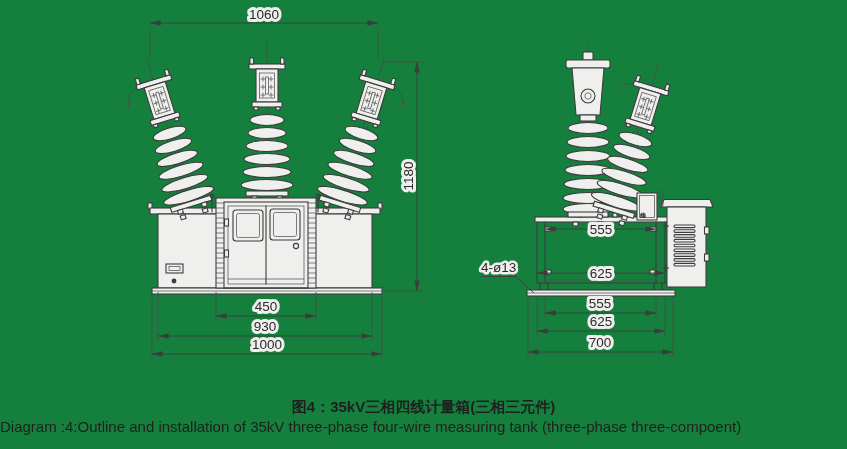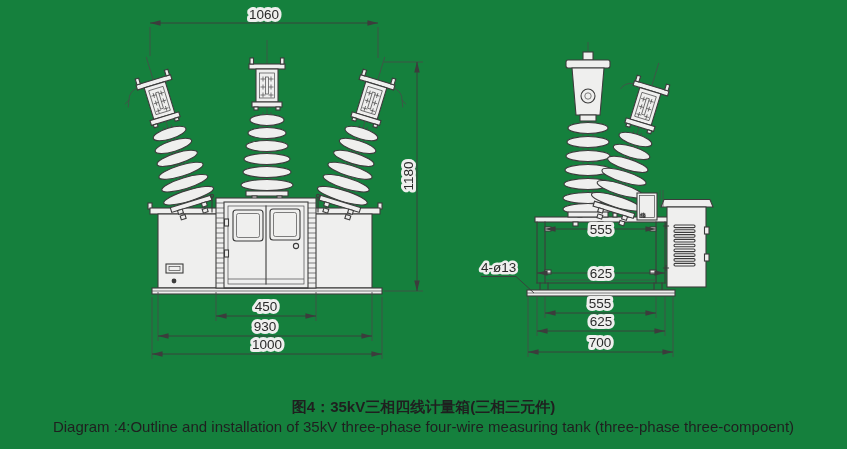--- a/index.html
+++ b/index.html
@@ -22,21 +22,21 @@
     position:absolute;left:640px;top:196px;width:15px;height:22px;
     font-size:6.5px;line-height:7px;color:#333;
     writing-mode:vertical-lr;text-orientation:upright;letter-spacing:0;
     text-align:center;overflow:hidden;
   }
   .cap-zh{
     position:absolute;left:0;top:398px;width:847px;text-align:center;
     font-size:15px;font-weight:bold;color:#1f1f1f;
   }
   .cap-en{
-    position:absolute;left:0;top:418px;width:847px;text-align:center;
+    position:absolute;left:0;top:418px;width:847px;text-align:left;
     font-size:15px;color:#1f1f1f;
   }
 </style>
 </head>
 <body>
 
 <div class="stage">
 
 <svg width="847" height="396" viewBox="0 0 847 396">
   <defs>

